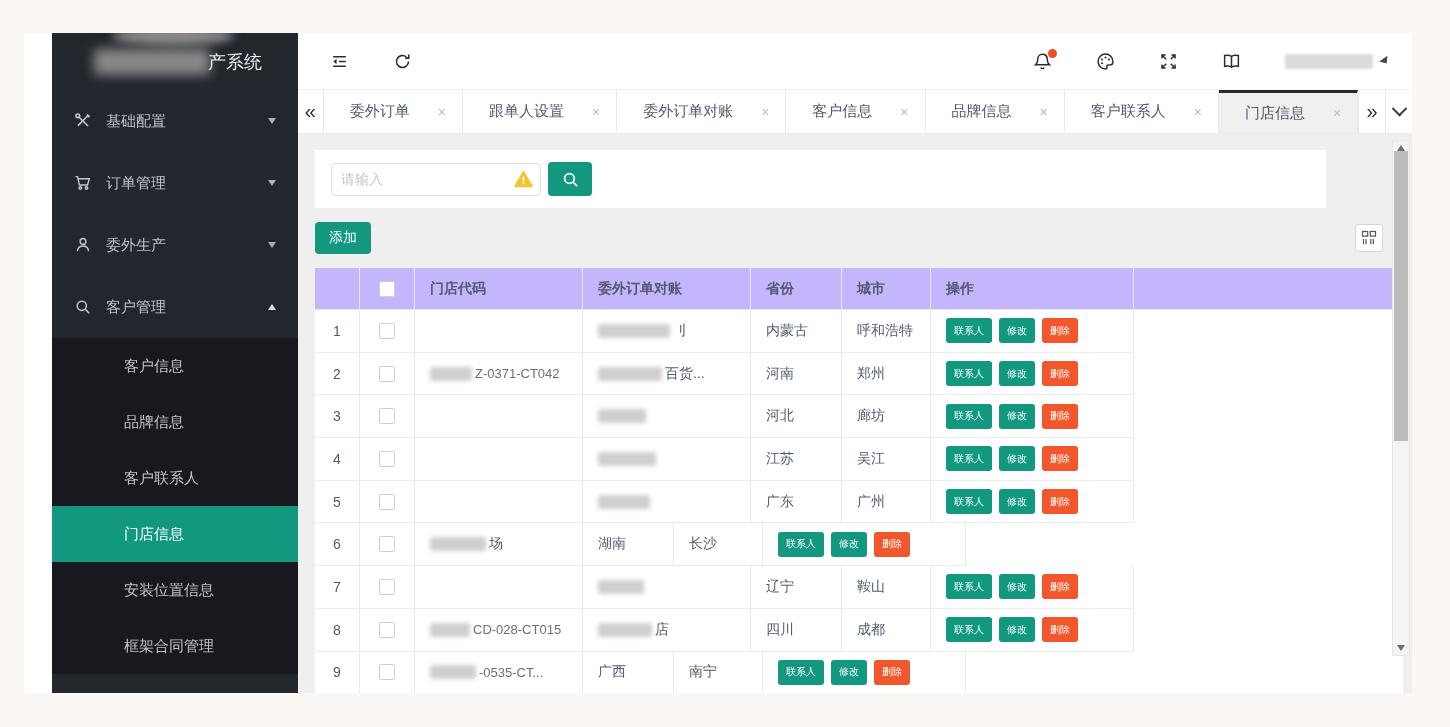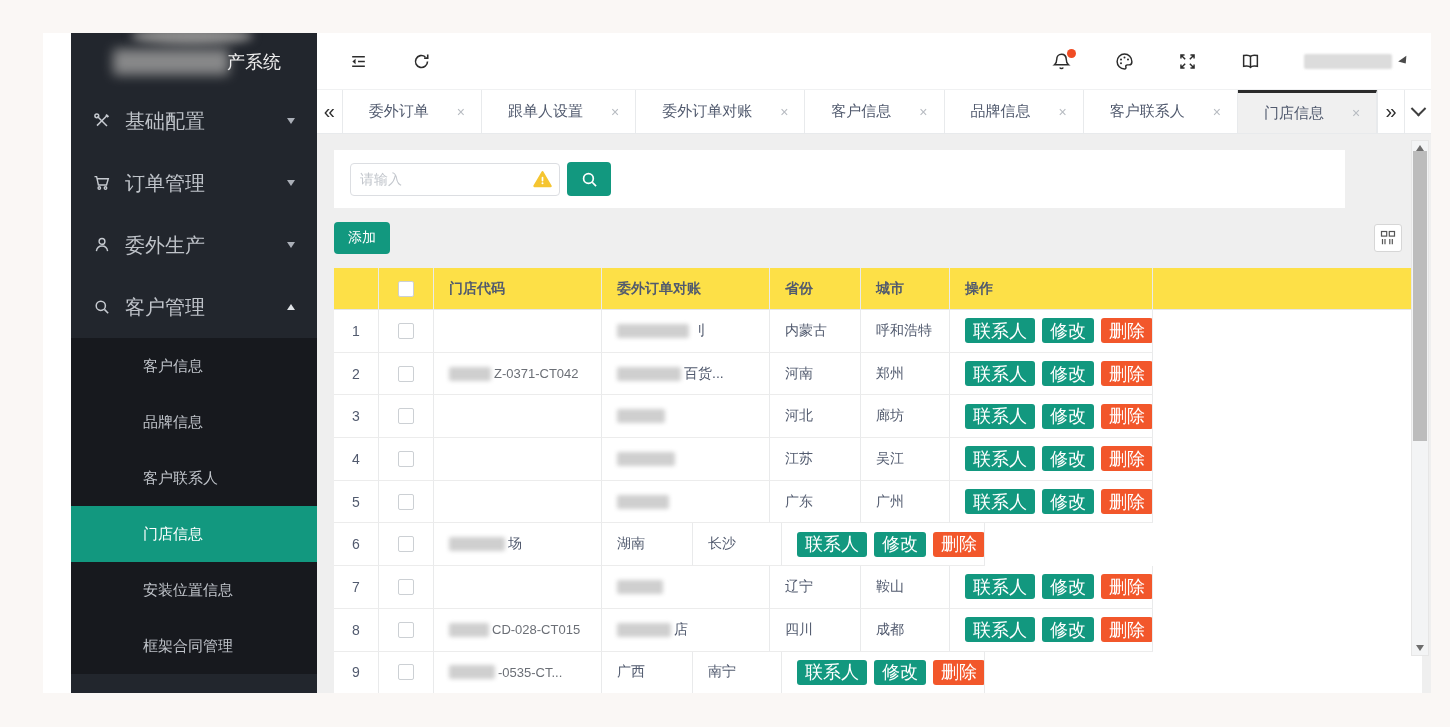--- a/index.html
+++ b/index.html
@@ -3,29 +3,29 @@
 <meta charset="utf-8">
 <style>
   * { box-sizing: border-box; margin: 0; padding: 0; }
   html,body { width:1450px; height:727px; }
   body {
     background:#faf7f5;
     font-family:"Liberation Sans", sans-serif;
     position:relative; overflow:hidden;
     color:#515a6e;
   }
-  .app { position:absolute; left:43px; top:33px; width:1388px; height:660px; display:flex; background:#fff;padding-left:28px; }
+  .app { position:absolute; left:24px; top:33px; width:1388px; height:660px; display:flex; background:#fff;padding-left:28px; }
 
   
   .sidebar { width:246px; flex-shrink:0; background:#22262d; color:#bfc3c9; overflow:hidden; }
   .logo { height:57px; position:relative; }
   .logo-blur-arc { position:absolute; left:60px; top:-6px; width:122px; height:18px; background:#8d8d8d; border-radius:50%; filter:blur(5px); }
   .logo-blur-block { position:absolute; left:42px; top:16px; width:116px; height:26px; background:#9a9a9a; border-radius:3px; filter:blur(6px); opacity:.85; }
   .logo-text { position:absolute; left:156px; top:50%; transform:translateY(-50%); color:#eeeeee; font-size:18px; white-space:nowrap; }
-  .menu-item { height:62px; display:flex; align-items:center; padding:0 22px; font-size:20px; cursor:pointer; }
+  .menu-item { height:62px; display:flex; align-items:center; padding:0 22px; font-size:15px; cursor:pointer; }
   .mi-icon { width:18px; height:18px; margin-right:14px; color:#c6cad0; flex-shrink:0; }
   .mi-icon svg { width:18px; height:18px; display:block; }
   .mi-label { flex:1; }
   .caret-down { width:0; height:0; border-left:4.5px solid transparent; border-right:4.5px solid transparent; border-top:6px solid #aaafb7; }
   .caret-up { width:0; height:0; border-left:4.5px solid transparent; border-right:4.5px solid transparent; border-bottom:6px solid #dfe2e6; }
   .submenu { background:#17191e; }
   .sub-item { height:56px; display:flex; align-items:center; padding-left:72px; font-size:15px; color:#bfc3c9; cursor:pointer; }
   .sub-item.active { background:#12987f; color:#fff; }
 
   
@@ -62,37 +62,37 @@
   .warn-icon svg { width:19px; height:19px; display:block; }
   .search-btn { width:44px; height:34px; margin-left:7px; background:#12987f; border:none; border-radius:4px; display:flex; align-items:center; justify-content:center; cursor:pointer; }
   .search-btn svg { width:19px; height:19px; }
 
   .toolbar-row { width:1088px; height:60px; display:flex; align-items:center; justify-content:space-between; padding-right:20px; }
   .add-btn { height:32px; padding:0 14px; background:#12987f; color:#fff; font-size:14px; border:none; border-radius:4px; cursor:pointer; font-family:inherit; }
   .cols-btn { width:28px; height:28px; background:#fff; border:1px solid #d6d6d6; border-radius:3px; display:flex; align-items:center; justify-content:center; color:#555; cursor:pointer; }
   .cols-btn svg { width:16px; height:16px; }
 
   .table { width:1088px; background:#fff; font-size:14px; }
-  .t-header { display:flex; height:42px; background:#fde047; font-weight:bold; }
+  .t-header { display:flex; height:42px; background:#c4b5fd; font-weight:bold; }
   .t-row { display:flex; height:42.7px; background:#fff; }
   .cell { display:flex; align-items:center; padding:0 10px; overflow:hidden; white-space:nowrap; height:100%; border-right:1px solid #e9eaeb; border-bottom:1px solid #ececec; }
   .t-header .cell { border-bottom:1px solid #e4e6e8; }
   .c-idx { width:45px; justify-content:center; padding:0; }
   .c-check { width:55px; justify-content:center; padding:0; }
   .c-code { width:168px; padding-left:15px; font-size:13px; color:#6b6f76; }
   .t-header .c-code { font-size:14px; color:#515a6e; }
   .c-name { width:168px; padding-left:15px; }
   .c-prov { width:91px; padding-left:15px; }
   .c-city { width:89px; padding-left:15px; }
   .c-act  { width:203px; padding-left:15px; gap:7px; }
   .c-fill { flex:1; border-right:none; border-bottom:none; }
   .t-header .c-fill { border-bottom:1px solid #e4e6e8; }
   .checkbox { width:16px; height:16px; border:1px solid #ccd0d4; border-radius:2px; background:#fff; cursor:pointer; }
   .blur-chip { display:inline-block; height:14px; background:#cfcfcf; border-radius:2px; filter:blur(2.2px); margin-right:3px; flex-shrink:0; }
-  .act-btn { height:25px; padding:0 8px; border:none; border-radius:3px; color:#fff; font-size:18px; cursor:pointer; font-family:inherit; display:flex; align-items:center; }
+  .act-btn { height:25px; padding:0 8px; border:none; border-radius:3px; color:#fff; font-size:10px; cursor:pointer; font-family:inherit; display:flex; align-items:center; }
   .act-btn.teal { background:#12987f; }
   .act-btn.orange { background:#f2572b; }
 
   .vscroll { position:absolute; right:2px; top:6px; width:18px; height:516px; background:#f3f4f5; border:1px solid #e6e6e6; }
   .vs-thumb { position:absolute; left:1px; top:10px; width:14px; height:290px; background:#bcbcbc; cursor:pointer; }
   .vs-up { position:absolute; top:4px; left:4px; width:0; height:0; border-left:4px solid transparent; border-right:4px solid transparent; border-bottom:6px solid #6d6d6d; }
   .vs-down { position:absolute; bottom:4px; left:4px; width:0; height:0; border-left:4px solid transparent; border-right:4px solid transparent; border-top:6px solid #6d6d6d; }
 </style>
 </head>
 <body>

